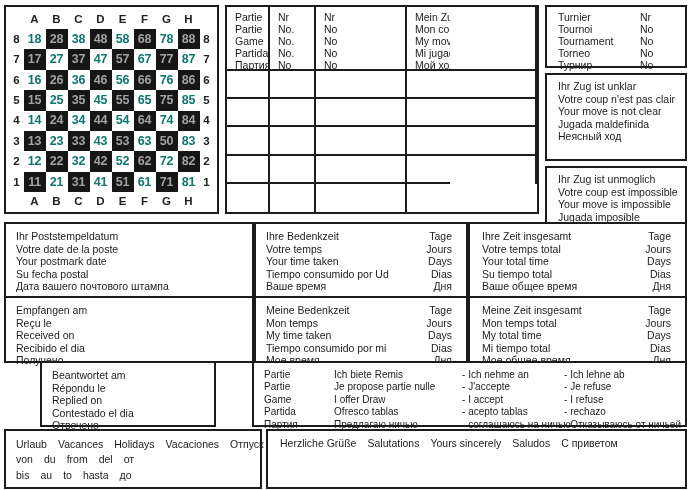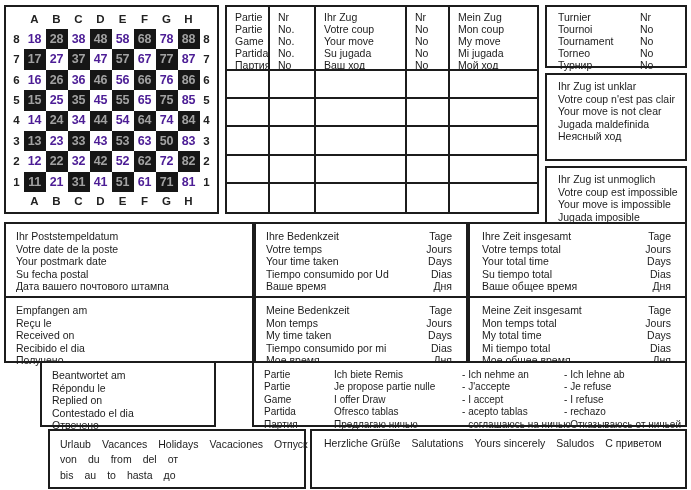--- a/index.html
+++ b/index.html
@@ -13,21 +13,21 @@
   
   .top-band{display:flex;gap:6px;height:209px;}
 
   
   .board-box{width:215px;display:flex;align-items:center;justify-content:center;}
   .board{display:grid;grid-template-columns:14px repeat(8,22px) 14px;
          grid-template-rows:20px repeat(8,20.4px) 18px;}
   .sq{display:flex;align-items:center;justify-content:center;
       font-size:12.5px;font-weight:700;letter-spacing:-0.3px;}
   .sq.dark{background:#161616;color:#a2a2a2;}
-  .sq.light{background:#fff;color:#4c1d95;}
+  .sq.light{background:#fff;color:#0f766e;}
   .coord{display:flex;align-items:center;justify-content:center;
          font-size:11.5px;font-weight:600;color:#222;}
 
   
   .move-table{width:314px;display:grid;
     grid-template-columns:43px 46px 91px 43px 1fr;
     grid-template-rows:64px repeat(5,1fr);}
   .mt-hcell{padding:4px 0 0 8px;overflow:hidden;}
   .mt-hcell .hline{line-height:12.1px;white-space:nowrap;}
   .br{border-right:2px solid #1c1c1c;}
@@ -53,21 +53,21 @@
   .pair{display:flex;justify-content:space-between;line-height:12.5px;gap:32px;}
 
   .draw-box{flex:1;padding:6px 4px 0 10px;display:grid;
     grid-template-columns:70px 128px 102px 1fr;
     grid-auto-rows:12.4px;font-size:10px;}
   .dg{white-space:nowrap;overflow:visible;line-height:12.4px;}
 
   
   .bottom-band{display:flex;gap:4px;margin-top:2px;height:60px;}
   .vac-box{width:258px;padding:7px 8px 6px 10px;display:flex;
-    flex-direction:column;justify-content:space-between;margin-left:44px;}
+    flex-direction:column;justify-content:space-between;}
   .wline{display:flex;gap:11px;white-space:nowrap;}
   .greet-box{flex:1;padding:6px 8px 0 12px;}
 </style>
 </head>
 <body>
 
 <div class="card">
 
   <div class="top-band">
     <div class="box board-box">
@@ -184,27 +184,20 @@
           <div class="hline">Партия</div>
         </div>
         <div class="mt-hcell bb br">
           <div class="hline">Nr</div>
           <div class="hline">No.</div>
           <div class="hline">No.</div>
           <div class="hline">No.</div>
           <div class="hline">No</div>
         </div>
         <div class="mt-hcell bb br">
-          <div class="hline">Ihr Zug</div>
-          <div class="hline">Votre coup</div>
-          <div class="hline">Your move</div>
-          <div class="hline">Su jugada</div>
-          <div class="hline">Ваш ход</div>
-        </div>
-        <div class="mt-hcell bb br">
           <div class="hline">Nr</div>
           <div class="hline">No</div>
           <div class="hline">No</div>
           <div class="hline">No</div>
           <div class="hline">No</div>
         </div>
         <div class="mt-hcell bb">
           <div class="hline">Mein Zug</div>
           <div class="hline">Mon coup</div>
           <div class="hline">My move</div>

